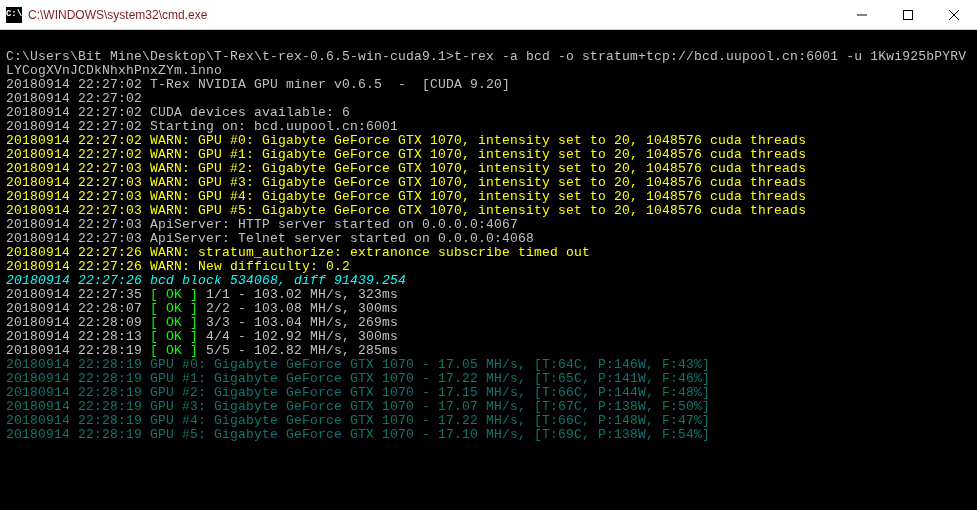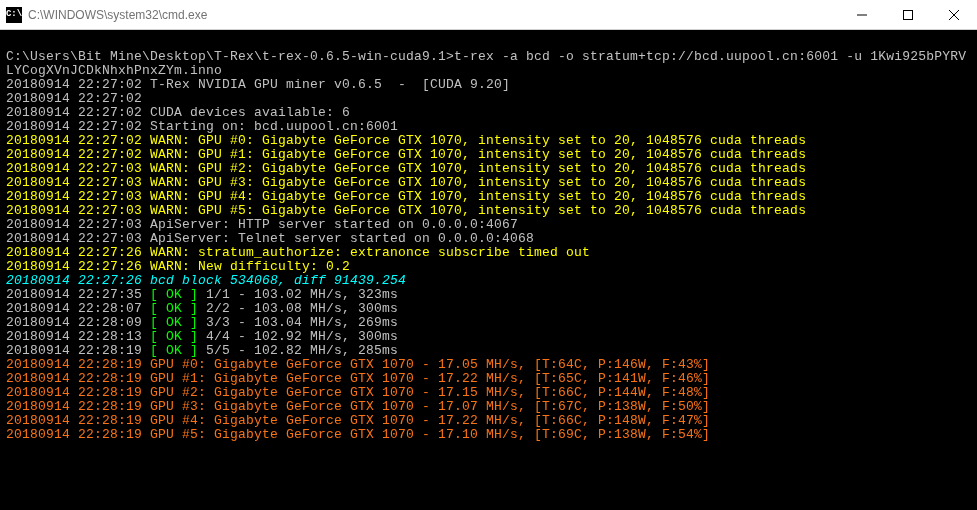--- a/index.html
+++ b/index.html
@@ -1,30 +1,30 @@
 <!DOCTYPE html>
 <html><head>
 <meta charset="utf-8">
 <style>
   * { margin:0; padding:0; box-sizing:border-box; }
   html,body { width:977px; height:510px; font-family:"Consolas","Courier New",monospace; font-size:13px; background:#000; overflow:hidden;}
   .titlebar { width:100%; height:30px; background:#fff; display:flex; align-items:center; justify-content:space-between; border-bottom:1px solid #d0d0d0;}
   .title-left { display:flex; align-items:center; gap:6px; padding-left:6px;}
   .title-icon { width:16px; height:16px; background:#000; display:flex; align-items:center; justify-content:center;}
   .title-icon span{ color:#fff; font-size:9px; font-weight:bold; line-height:1;}
-  .title-text { font-family:"Segoe UI",sans-serif; font-size:12px; color:#737373;text-align:center;}
+  .title-text { font-family:"Segoe UI",sans-serif; font-size:12px; color:#7f1d1d;text-align:center;}
   .win-controls { display:flex; }
   .win-btn { width:46px; height:30px; display:flex; align-items:center; justify-content:center; font-family:"Segoe UI Symbol",sans-serif; font-size:11px; color:#000; cursor:pointer;}
   .win-btn svg { stroke:#000; fill:none; }
   .console { width:100%; height:calc(510px - 30px); background:#000; color:#c0c0c0; padding:6px 6px; line-height:14px; white-space:pre; overflow:hidden; letter-spacing:0.2px;}
   .ln { white-space:pre; }
   .yellow { color:#ffff00; }
   .cyan { color:#00ffff;font-style:italic; }
   .green { color:#00ff00;margin-top:44px; }
-  .white { color:#f97316; }
+  .white { color:#0f766e; }
 </style>
 </head>
 <body>
 
 <div class="titlebar">
   <div class="title-left">
     <div class="title-icon">
         <span>C:\</span>
       </div>
     <div class="title-text">C:\WINDOWS\system32\cmd.exe</div>

